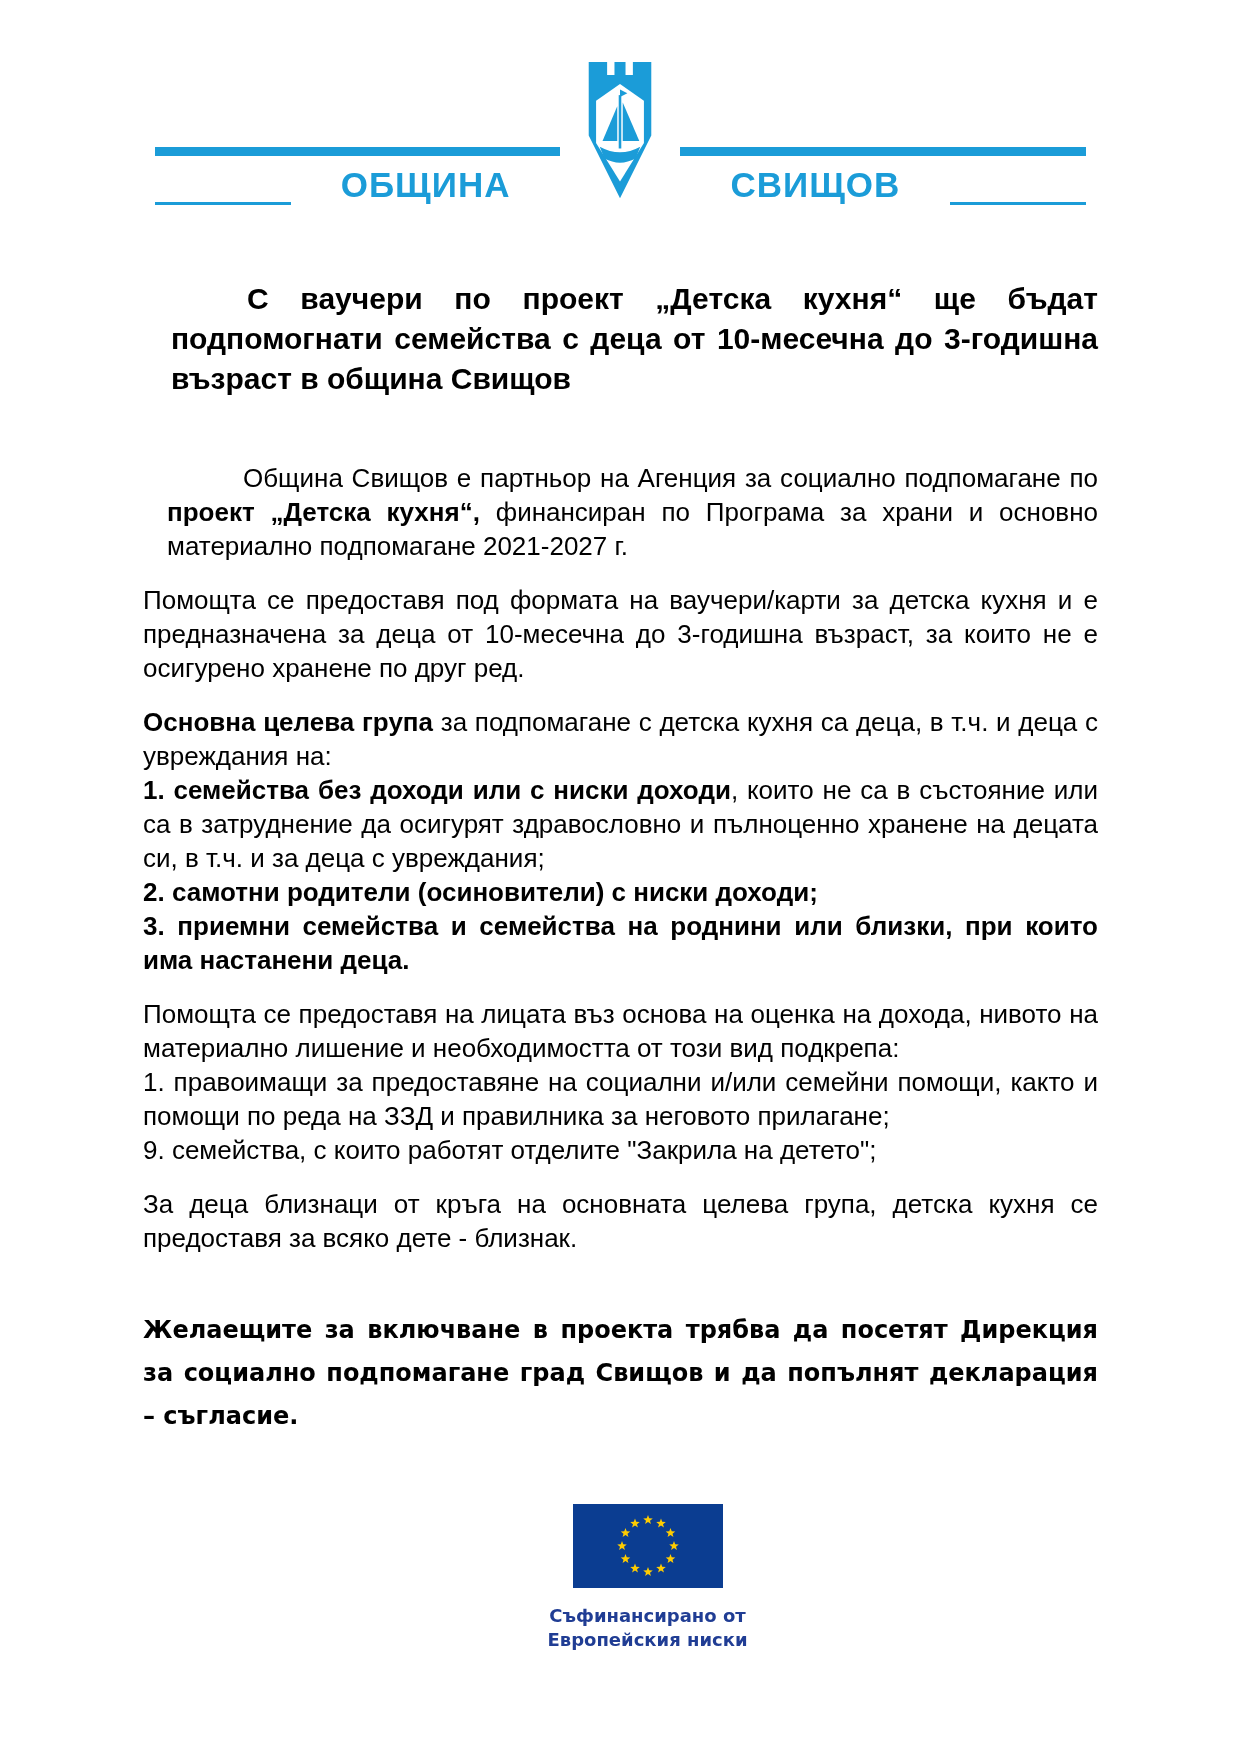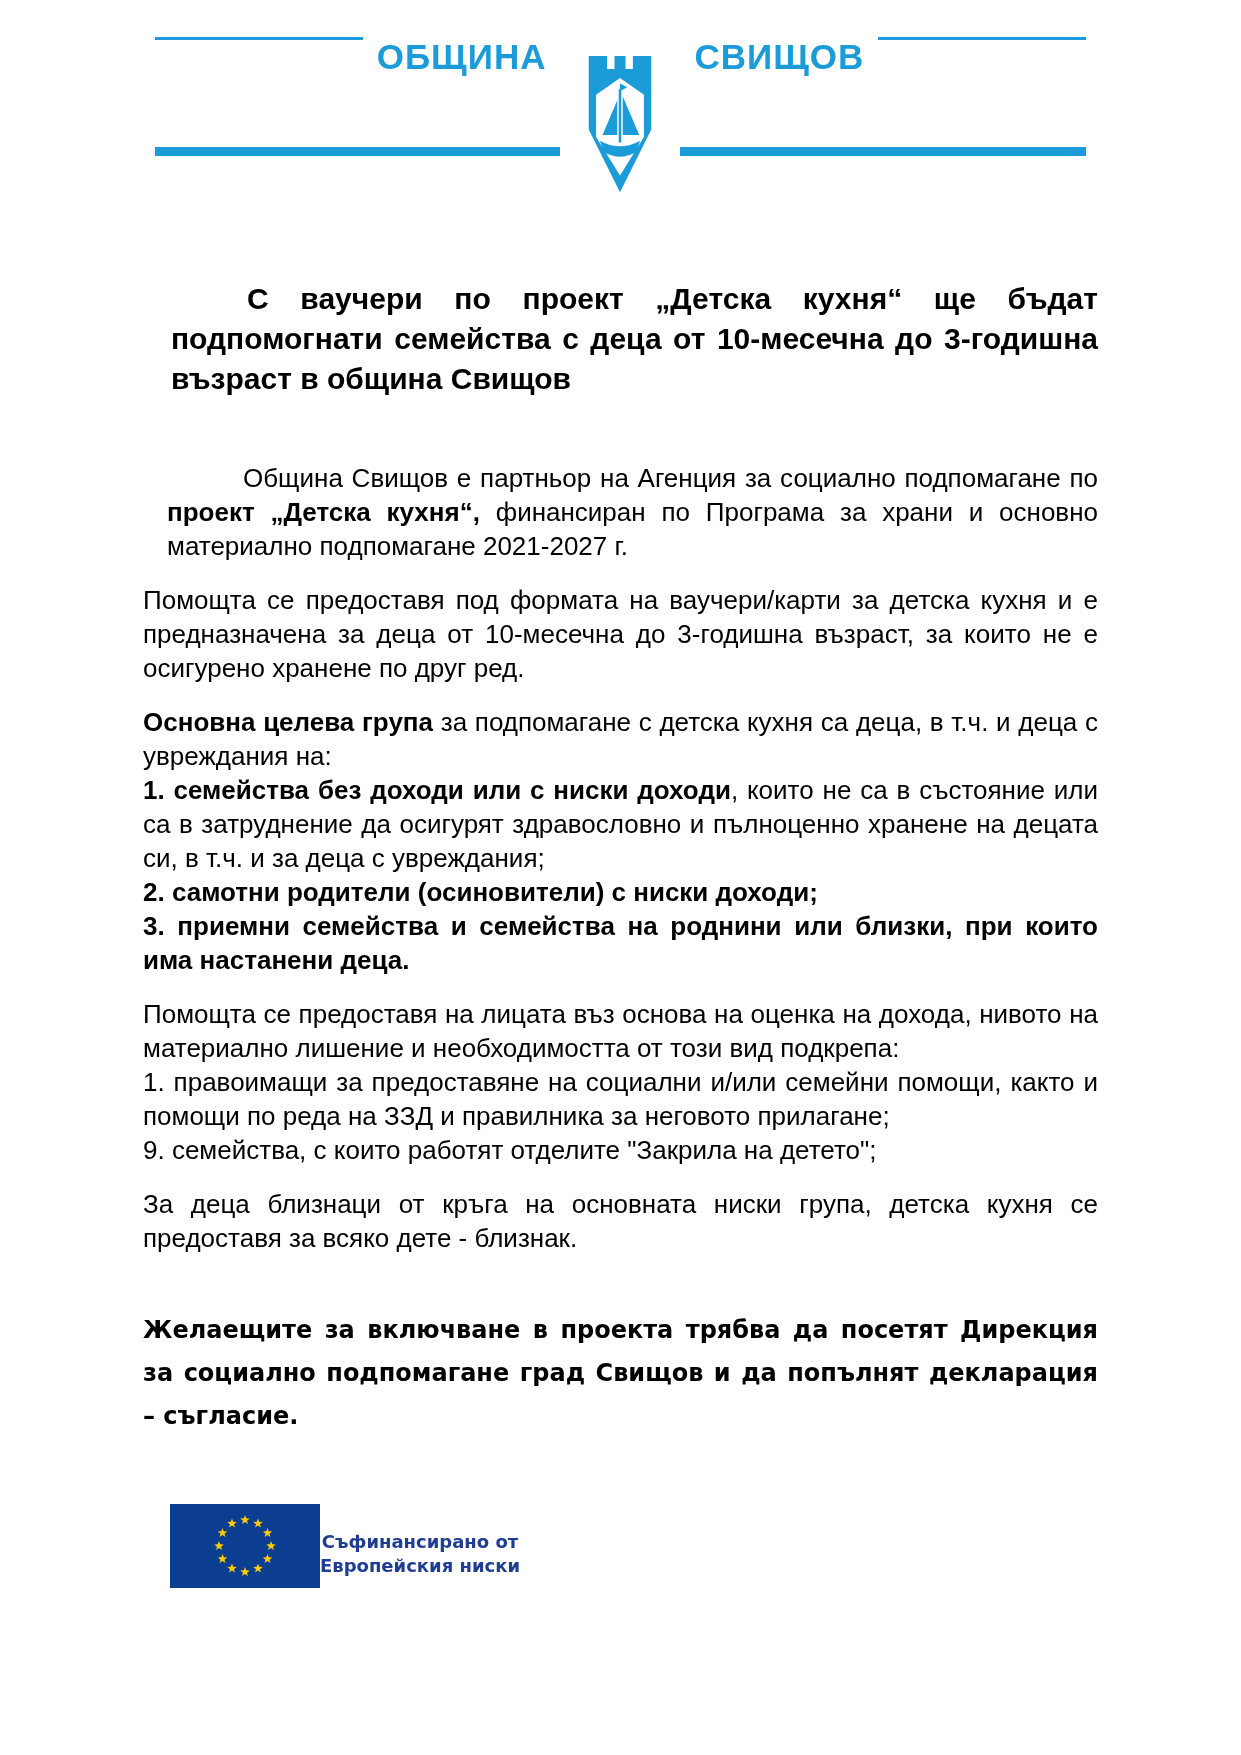--- a/index.html
+++ b/index.html
@@ -13,23 +13,24 @@
 
   
   .header {
     position: relative;
     padding-top: 55px;
     height: 215px;
   }
   .header-row {
     position: relative;
     display: flex;
-    align-items: flex-start;
+    align-items: flex-end;
     margin: 0 155px;
     height: 150px;
+    gap: 36px;
   }
   .rule-thin {
     flex: 1;
     height: 3px;
     background: #1b9cd8;
     margin-top: -18px; 
   }
   .org-name {
     color: #1b9cd8;
     font-weight: bold;
@@ -86,21 +87,21 @@
     font-size: 24px;
     line-height: 43px;
     text-align: justify;
     margin-top: 54px;
   }
 
   
   .eu-block {
     margin-top: 66px;
     display: flex;
-    flex-direction: row;
+    flex-direction: column;
     align-items: center;
     transform: translateX(27px);
   }
   .eu-caption {
     margin-top: 12px;
     text-align: center;
     font-weight: bold;
     font-size: 18px;
     line-height: 24px;
     color: #203d94;
@@ -154,21 +155,21 @@
     <div class="b">2. самотни родители (осиновители) с ниски доходи;</div>
     <div class="b">3. приемни семейства и семейства на роднини или близки, при които има настанени деца.</div>
   </div>
 
   <div class="para">
     <div>Помощта се предоставя на лицата въз основа на оценка на дохода, нивото на материално лишение и необходимостта от този вид подкрепа:</div>
     <div>1. правоимащи за предоставяне на социални и/или семейни помощи, както и помощи по реда на ЗЗД и правилника за неговото прилагане;</div>
     <div>9. семейства, с които работят отделите "Закрила на детето";</div>
   </div>
 
-  <div class="para">За деца близнаци от кръга на основната ниски група, детска кухня се предоставя за всяко дете - близнак.</div>
+  <div class="para">За деца близнаци от кръга на основната целева група, детска кухня се предоставя за всяко дете - близнак.</div>
 
   <div class="closing">Желаещите за включване в проекта трябва да посетят Дирекция за социално подпомагане град Свищов и да попълнят декларация – съгласие.</div>
 
   <div class="eu-block">
     <span>
       <svg width="150" height="84" viewBox="0 0 150 84" xmlns="http://www.w3.org/2000/svg" aria-hidden="true">
         <defs>
           <polygon id="eustar" fill="#ffcc00" points="0,-5 1.23,-1.7 4.76,-1.55 2,0.65 2.94,4.05 0,2.1 -2.94,4.05 -2,0.65 -4.76,-1.55 -1.23,-1.7"></polygon>
         </defs>
         <rect width="150" height="84" fill="#0b3d91"></rect>

